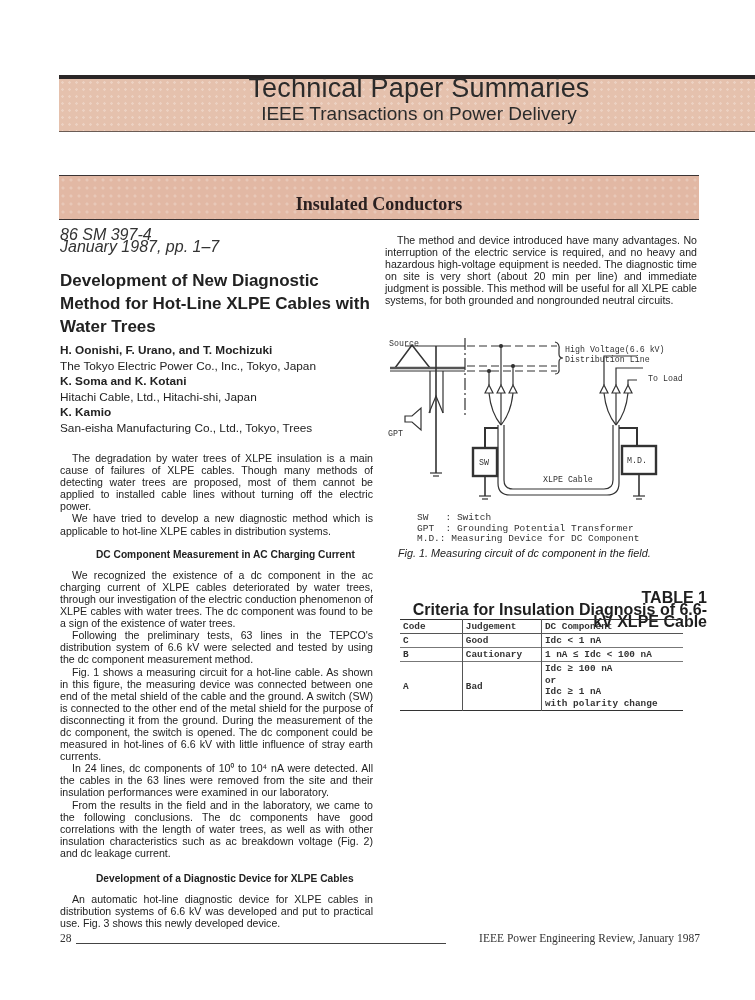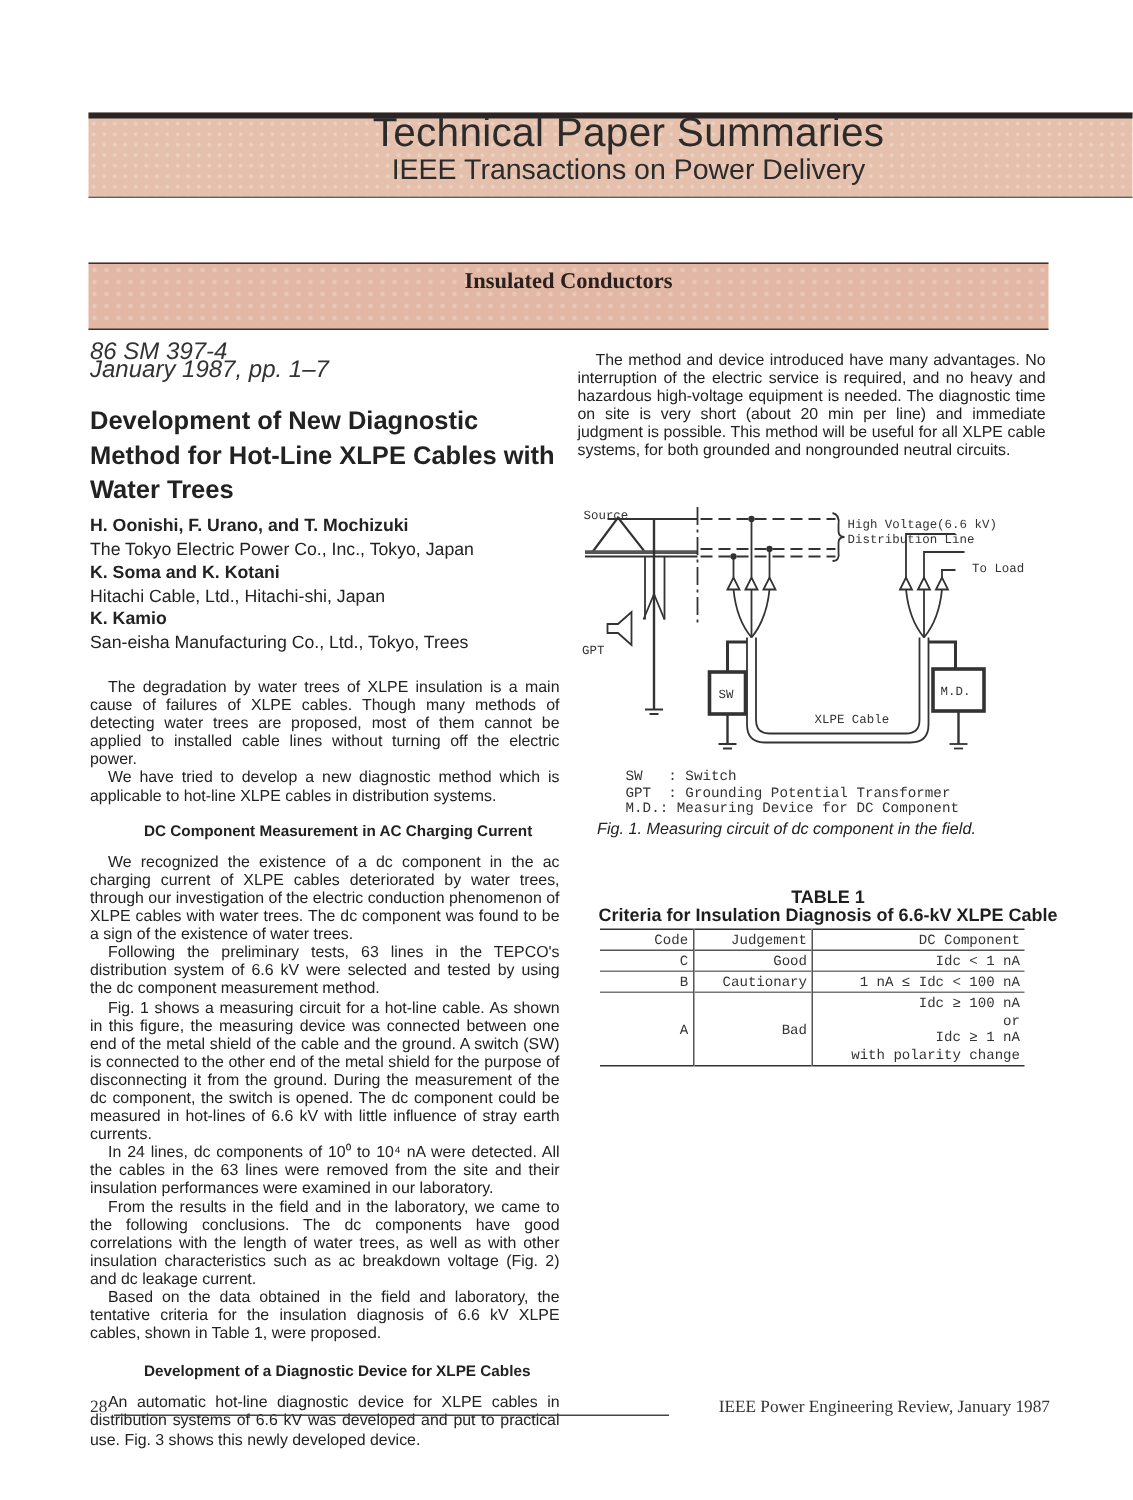--- a/index.html
+++ b/index.html
@@ -29,43 +29,43 @@
 
   #section-band {
     position: absolute; left: 59px; top: 175px; width: 640px; height: 43px;
     background: #e2b8a4;
     border-top: 1px solid #3a3333;
     border-bottom: 1px solid #3a3333;
     background-image: radial-gradient(rgba(255,255,255,0.22) 1.3px, transparent 1.8px);
     background-size: 8px 8px;
   }
   #section-title {
-    position: absolute; left: 0; right: 0; top: 4px; text-align: center;
-    font-size: 15px; font-weight: bold; color: #2a2020;
+    position: absolute; left: 0; right: 0; top: 18px; text-align: center;
+    font-size: 18px; font-weight: bold; color: #2a2020;
   }
 
   .col { position: absolute; font-size: 10.6px; line-height: 12.1px; color: #222; }
   #left-col { left: 60px; top: 229px; width: 313px; }
   #right-col { left: 385px; top: 234px; width: 312px; }
 
   .meta { font-style: italic; font-size: 16px; line-height: 12px; color: #333; }
   .paper-title { font-weight: bold; font-size: 17px; line-height: 23px; margin-top: 16px; color: #222; }
   .authors { margin-top: 5px; font-size: 11.8px; line-height: 15.5px; }
   .authors .names { font-weight: bold; }
   .body p { margin: 0; text-align: justify; text-indent: 12px; }
   .body { margin-top: 16px; }
   h3.sub { font-size: 10.2px; font-weight: bold; margin: 12px 0 8px 0; padding-left: 36px; }
 
   #figure-area { position: absolute; left: 385px; top: 338px; width: 320px; height: 190px; }
   #legend { position: absolute; left: 417px; top: 513px; font-size: 9.5px; line-height: 10.5px; color: #333; white-space: pre; }
   #fig-caption { position: absolute; left: 398px; top: 547px; font-style: italic; font-size: 10.8px; color: #222; }
 
-  #table-caption { position: absolute; left: 397px; top: 592px; width: 310px; text-align: center; font-weight: bold; font-size: 12px; line-height: 12px; }
+  #table-caption { position: absolute; left: 397px; top: 592px; width: 310px; text-align: right; font-weight: bold; font-size: 16px; line-height: 12px; }
   #criteria-table { position: absolute; left: 400px; top: 619px; width: 283px; border-collapse: collapse; font-size: 9.4px; color: #333; }
-  #criteria-table th, #criteria-table td { border-right: 1px solid #555; padding: 1px 3px; text-align: right; font-weight: normal; }
+  #criteria-table th, #criteria-table td { border-right: 1px solid #555; padding: 1px 3px; text-align: left; font-weight: bold; }
   #criteria-table th:last-child, #criteria-table td:last-child { border-right: none; }
   #criteria-table thead tr { border-top: 1.5px solid #333; border-bottom: 1px solid #555; }
   #criteria-table tbody tr { border-bottom: 1px solid #777; }
   #criteria-table tbody tr:last-child { border-bottom: 1.5px solid #333; }
   #criteria-table td.multi { line-height: 11.6px; }
 
   #footer { position: absolute; left: 60px; top: 932px; width: 640px; font-size: 11.5px; color: #333; }
   #footer-page { position: absolute; left: 0; top: 0; }
   #footer-rule { position: absolute; left: 16px; top: 11px; width: 370px; height: 1px; background: #444; }
   #footer-journal { position: absolute; right: 0; top: 0; }
@@ -96,21 +96,20 @@
   </div>
   <div class="body">
     <p>The degradation by water trees of XLPE insulation is a main cause of failures of XLPE cables. Though many methods of detecting water trees are proposed, most of them cannot be applied to installed cable lines without turning off the electric power.</p>
     <p>We have tried to develop a new diagnostic method which is applicable to hot-line XLPE cables in distribution systems.</p>
     <h3 class="sub">DC Component Measurement in AC Charging Current</h3>
     <p>We recognized the existence of a dc component in the ac charging current of XLPE cables deteriorated by water trees, through our investigation of the electric conduction phenomenon of XLPE cables with water trees. The dc component was found to be a sign of the existence of water trees.</p>
     <p>Following the preliminary tests, 63 lines in the TEPCO's distribution system of 6.6 kV were selected and tested by using the dc component measurement method.</p>
     <p>Fig. 1 shows a measuring circuit for a hot-line cable. As shown in this figure, the measuring device was connected between one end of the metal shield of the cable and the ground. A switch (SW) is connected to the other end of the metal shield for the purpose of disconnecting it from the ground. During the measurement of the dc component, the switch is opened. The dc component could be measured in hot-lines of 6.6 kV with little influence of stray earth currents.</p>
     <p>In 24 lines, dc components of 10⁰ to 10⁴ nA were detected. All the cables in the 63 lines were removed from the site and their insulation performances were examined in our laboratory.</p>
     <p>From the results in the field and in the laboratory, we came to the following conclusions. The dc components have good correlations with the length of water trees, as well as with other insulation characteristics such as ac breakdown voltage (Fig. 2) and dc leakage current.</p>
-    <p>Based on the data obtained in the field and laboratory, the tentative criteria for the insulation diagnosis of 6.6 kV XLPE cables, shown in Table 1, were proposed.</p>
     <h3 class="sub" style="margin-top:14px">Development of a Diagnostic Device for XLPE Cables</h3>
     <p>An automatic hot-line diagnostic device for XLPE cables in distribution systems of 6.6 kV was developed and put to practical use. Fig. 3 shows this newly developed device.</p>
   </div>
 </div>
 
 <div id="right-col" class="col sans">
   <div class="body" style="margin-top:0">
     <p>The method and device introduced have many advantages. No interruption of the electric service is required, and no heavy and hazardous high-voltage equipment is needed. The diagnostic time on site is very short (about 20 min per line) and immediate judgment is possible. This method will be useful for all XLPE cable systems, for both grounded and nongrounded neutral circuits.</p>
   </div>
 </div>

